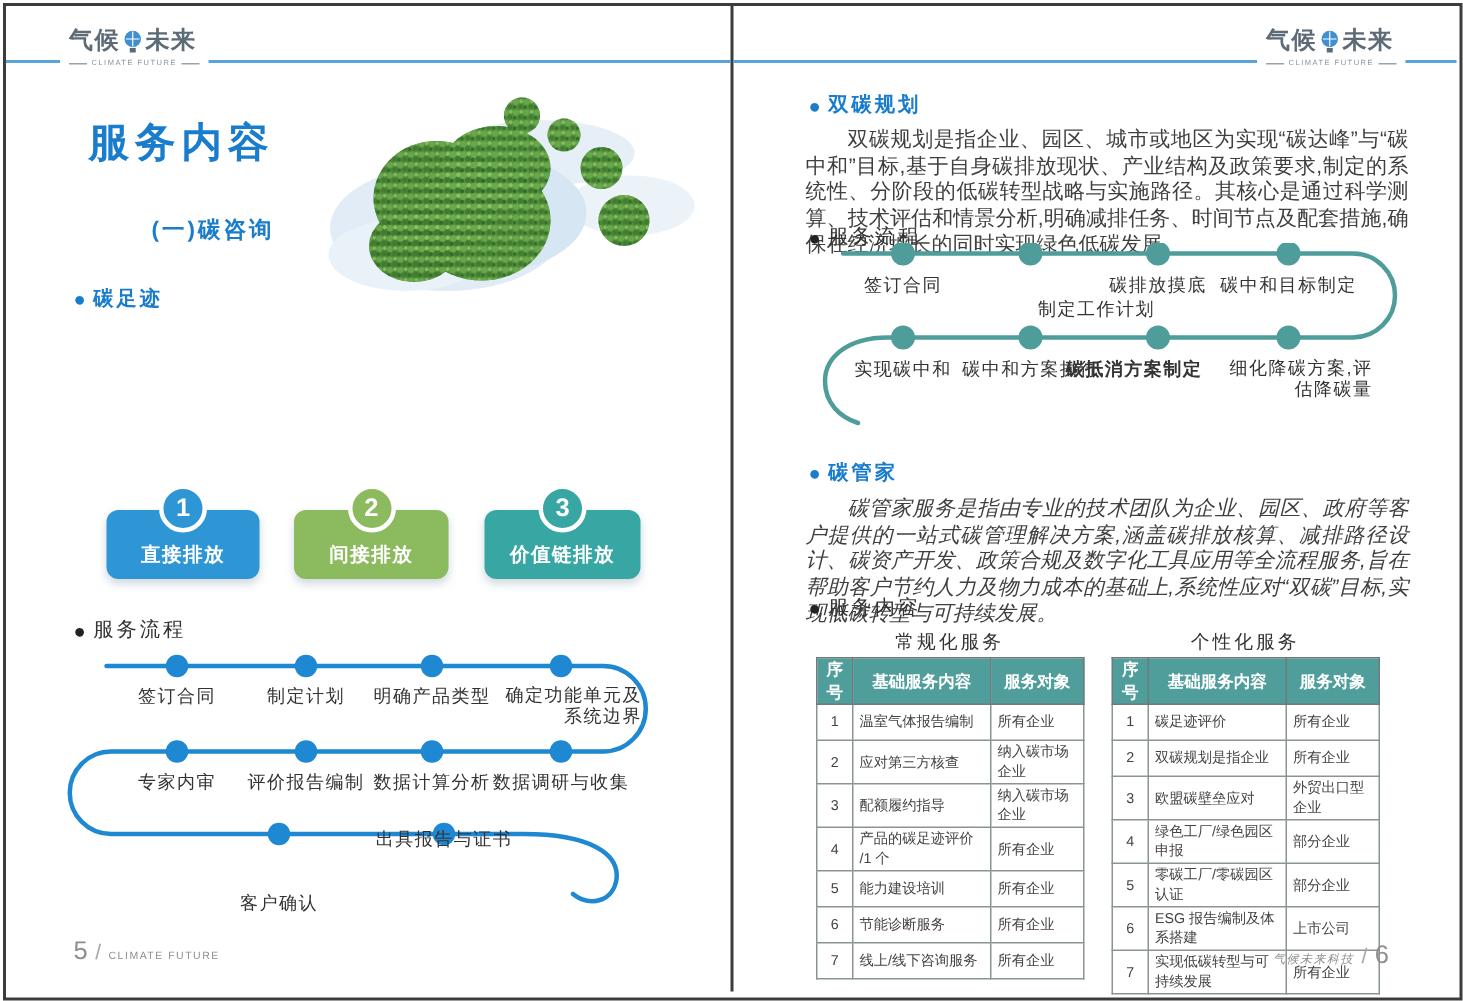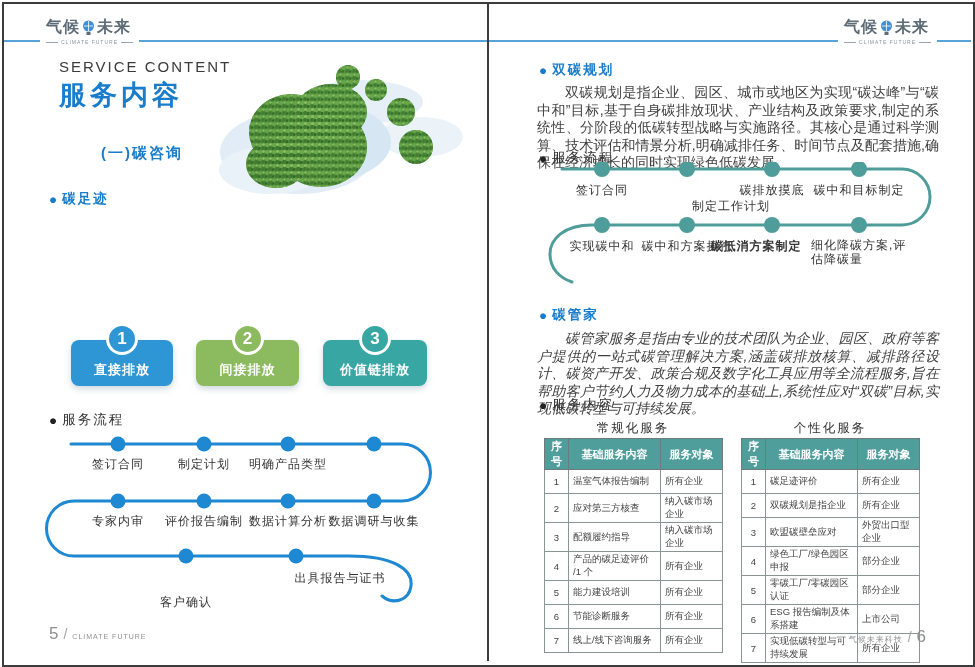--- a/index.html
+++ b/index.html
@@ -24,34 +24,34 @@
   .h-blue{color:#1a7dcc;}
   .h-dark{color:#333;font-weight:normal;}
   .h-dark .blt{color:#222;}
   .para{font-size:14px;line-height:17px;color:#3f3f3f;text-align:justify;margin:0 0 2px 0;text-indent:2em;}
   
   .scope{position:absolute;height:46px;border-radius:8px;box-shadow:0 3px 6px rgba(120,150,170,.35);}
   .scope .num{position:absolute;left:50%;top:-17px;transform:translateX(-50%);width:32px;height:32px;border-radius:50%;
     border:3px solid #fff;display:flex;align-items:center;justify-content:center;color:#fff;font-weight:bold;font-size:17px;box-sizing:border-box;}
   .scope .lbl{position:absolute;left:0;right:0;top:21px;text-align:center;color:#fff;font-weight:bold;font-size:13px;letter-spacing:1px;}
   
-  .flbl{position:absolute;transform:translateX(-50%);font-size:12px;color:#333;white-space:nowrap;text-align:left;letter-spacing:1px;}
+  .flbl{position:absolute;transform:translateX(-50%);font-size:12px;color:#333;white-space:nowrap;text-align:right;letter-spacing:1px;}
   .flbl.wrap{white-space:normal;line-height:14px;}
   
   .svc-table{position:absolute;border-collapse:collapse;table-layout:fixed;width:178px;}
   .svc-table th{background:#4f9e9b;color:#fff;font-size:11px;font-weight:bold;border:1px solid #6f7b7b;height:24px;padding:0 2px;}
   .svc-table td{border:1px solid #8a9494;font-size:9.5px;color:#444;height:21px;padding:1px 4px;}
   .svc-table td.c{text-align:center;}
   .tbl-title{position:absolute;transform:translateX(-50%);font-size:12.5px;color:#333;letter-spacing:2px;white-space:nowrap;}
   
   .foot{position:absolute;color:#8f8f8f;display:flex;align-items:baseline;gap:5px;}
   .foot .num{font-size:17px;}
   .foot .sep{font-size:14px;color:#a5a5a5;}
   .foot .brand{font-size:7px;letter-spacing:1px;}
-  .foot .brand-cn{font-size:8px;letter-spacing:1px;}
+  .foot .brand-cn{font-size:8px;letter-spacing:1px;font-style:italic;}
 </style>
 </head>
 <body>
 
 <div class="frame">
 
   <div class="page page-left">
     <div class="rule"></div>
 
     <div class="logo" style="left:36px;">
@@ -64,21 +64,20 @@
         </svg>
         <span>未来</span>
       </div>
       <div class="logo-sub">
         <span class="ln"></span>
         <span class="tx">CLIMATE FUTURE</span>
         <span class="ln"></span>
       </div>
     </div>
 
-    <div class="abs eyebrow" style="left:55px;top:54px;">SERVICE CONTENT</div>
     <div class="abs big-title" style="left:55px;top:73px;">服务内容</div>
 
     <svg class="abs" style="left:212px;top:48px;" width="256" height="150" viewBox="0 0 256 150">
       <defs>
         <pattern id="treetex" width="7" height="7" patternUnits="userSpaceOnUse">
           <circle cx="2" cy="2" r="2" fill="#6aaa4b"></circle>
           <circle cx="5" cy="5" r="1.7" fill="#3f7a30"></circle>
           <circle cx="5.5" cy="1.5" r="1.3" fill="#8cc063"></circle>
           <circle cx="1" cy="5.5" r="1.2" fill="#2f6b26"></circle>
         </pattern>
@@ -150,26 +149,27 @@
           <circle cx="247" cy="70" r="7.5"></circle>
           <circle cx="333" cy="70" r="7.5"></circle>
         <circle cx="145" cy="125" r="7.5"></circle>
           <circle cx="255" cy="125" r="7.5"></circle>
       </g>
     </svg>
 
     <div class="flbl" style="left:114px;top:452px;">签订合同</div>
     <div class="flbl" style="left:200px;top:452px;">制定计划</div>
     <div class="flbl" style="left:284px;top:452px;">明确产品类型</div>
+    <div class="flbl wrap" style="left:374px;top:452px;width:100px;">确定功能单元及系统边界</div>
     <div class="flbl" style="left:114px;top:509px;">专家内审</div>
     <div class="flbl" style="left:200px;top:509px;">评价报告编制</div>
     <div class="flbl" style="left:284px;top:509px;">数据计算分析</div>
     <div class="flbl" style="left:370px;top:509px;">数据调研与收集</div>
     <div class="flbl" style="left:182px;top:590px;">客户确认</div>
-    <div class="flbl" style="left:292px;top:566px;margin-left:44px;">出具报告与证书</div>
+    <div class="flbl" style="left:292px;top:547px;">出具报告与证书</div>
 
     <div class="foot" style="left:45px;top:620px;">
       <span class="num">5</span>
       <span class="sep">/</span>
       <span class="brand">CLIMATE FUTURE</span>
     </div>
   </div>
 
   <div class="page page-right">
     <div class="rule"></div>

